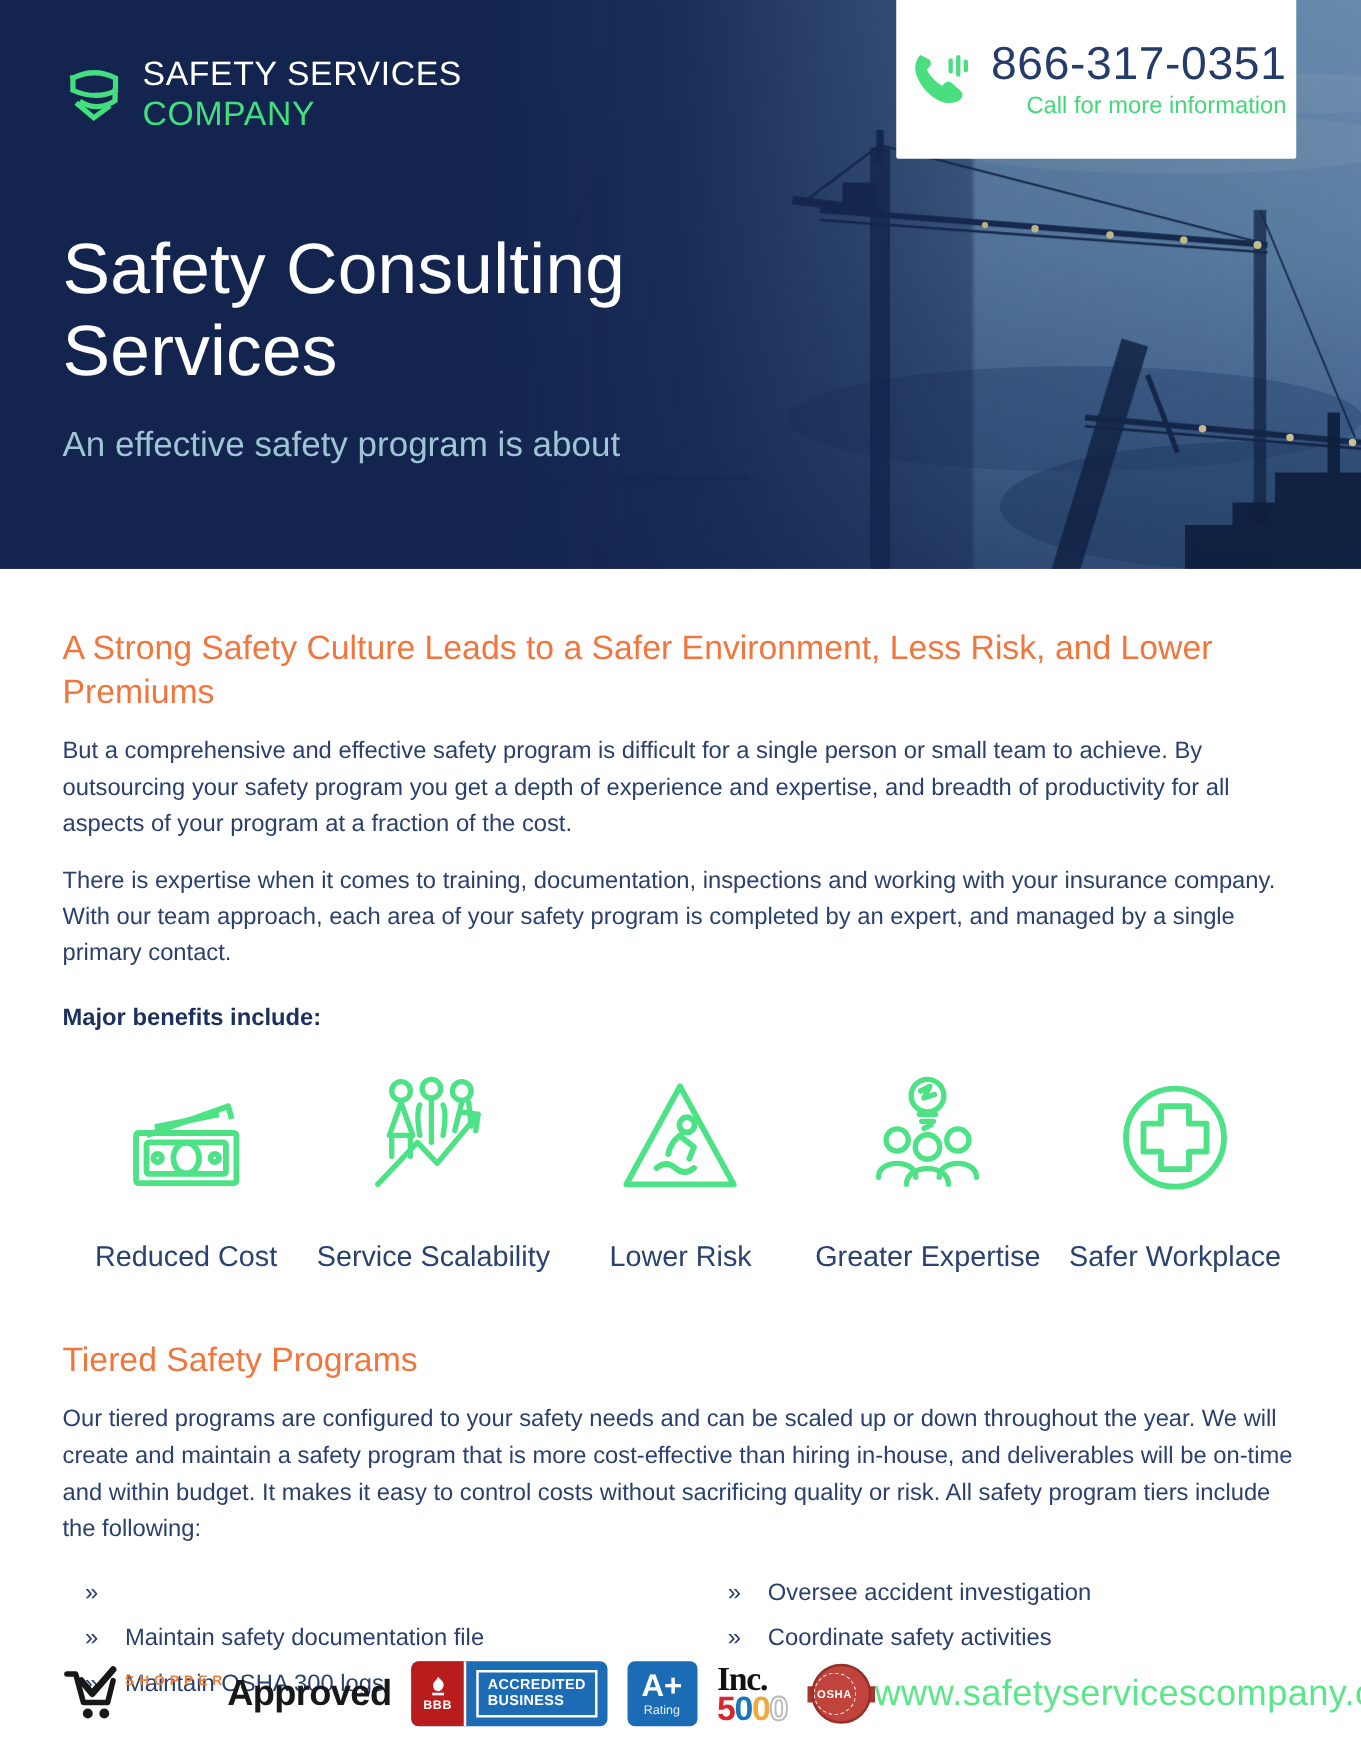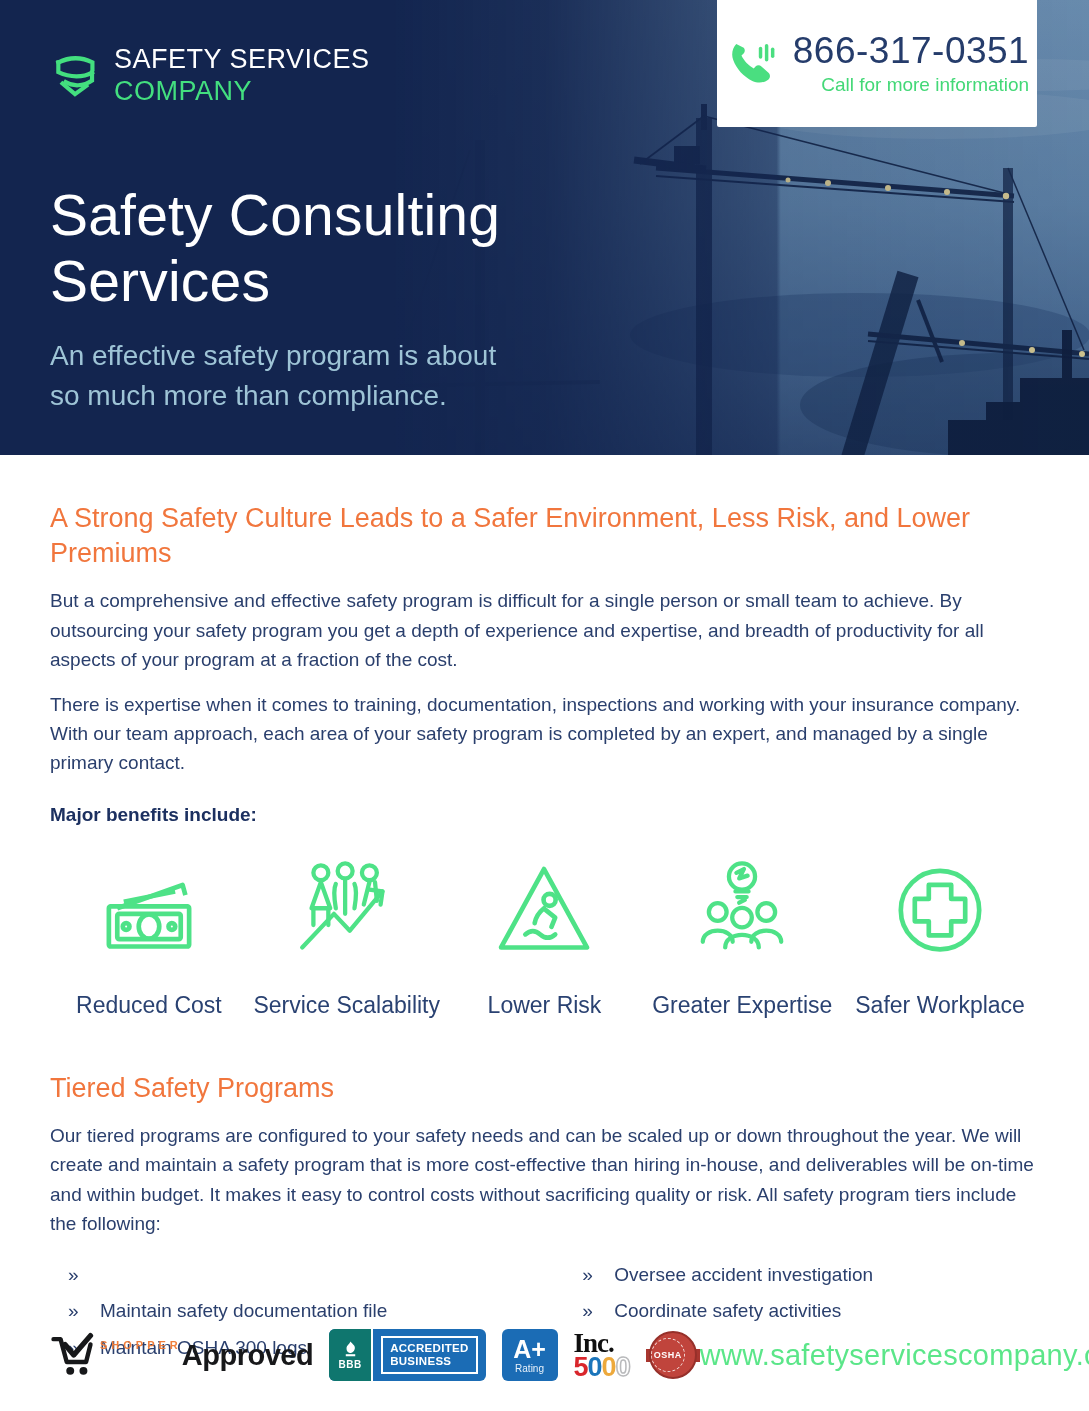--- a/index.html
+++ b/index.html
@@ -49,21 +49,21 @@
   .footer{position:absolute;left:0;bottom:30px;width:100%;padding:0 50px;box-sizing:border-box;display:flex;align-items:center;justify-content:space-between;}
   .badges{display:flex;align-items:center;gap:16px;}
   .website{color:#5be689;font-size:29px;font-weight:300;letter-spacing:.3px;cursor:pointer;text-decoration:none;}
 
   .badge-shopper{display:flex;align-items:center;gap:6px;}
   .shopper-texts{display:flex;flex-direction:row;line-height:1;}
   .shopper-top{color:#f07f3c;font-size:11px;font-weight:700;letter-spacing:4px;}
   .shopper-name{color:#17181a;font-size:29px;font-weight:700;margin-top:1px;letter-spacing:-.5px;}
 
   .badge-bbb{display:flex;align-items:stretch;background:#1b6cb5;border-radius:6px;overflow:hidden;height:52px;}
-  .bbb-left{width:42px;display:flex;flex-direction:column;align-items:center;justify-content:center;background:#0f766e;border-right:2px solid #ffffff;}
+  .bbb-left{width:42px;display:flex;flex-direction:column;align-items:center;justify-content:center;background:#b91c1c;border-right:2px solid #ffffff;}
   .bbb-org{color:#fff;font-size:10px;font-weight:700;margin-top:1px;letter-spacing:.5px;}
   .bbb-right{display:flex;align-items:center;padding:0 8px;}
   .bbb-frame{border:2px solid #fff;padding:4px 7px;line-height:1.15;}
   .bbb-line{color:#fff;font-size:11.5px;font-weight:700;letter-spacing:.3px;}
 
   .badge-aplus{width:56px;height:52px;background:#1b6cb5;border-radius:6px;display:flex;flex-direction:column;align-items:center;justify-content:center;line-height:1;}
   .aplus-grade{color:#fff;font-size:25px;font-weight:700;}
   .aplus-label{color:#e8f1fa;font-size:10px;margin-top:2px;}
 
   .badge-inc{display:flex;flex-direction:column;line-height:.9;align-items:flex-start;}
@@ -165,21 +165,20 @@
         <span class="phone-note">Call for more information</span>
       </div>
     </div>
 
     <div class="hero-title">
       <div>Safety Consulting</div>
       <div>Services</div>
     </div>
     <div class="hero-sub">
       <div>An effective safety program is about</div>
-      <div>so much more than compliance.</div>
     </div>
   </div>
 
   <div class="content">
 
     <h2 class="h2 culture">A Strong Safety Culture Leads to a Safer Environment, Less Risk, and Lower Premiums</h2>
     <p class="para">But a comprehensive and effective safety program is difficult for a single person or small team to achieve. By outsourcing your safety program you get a depth of experience and expertise, and breadth of productivity for all aspects of your program at a fraction of the cost.</p>
     <p class="para">There is expertise when it comes to training, documentation, inspections and working with your insurance company. With our team approach, each area of your safety program is completed by an expert, and managed by a single primary contact.</p>
     <div class="benefits-label">Major benefits include:</div>
 

